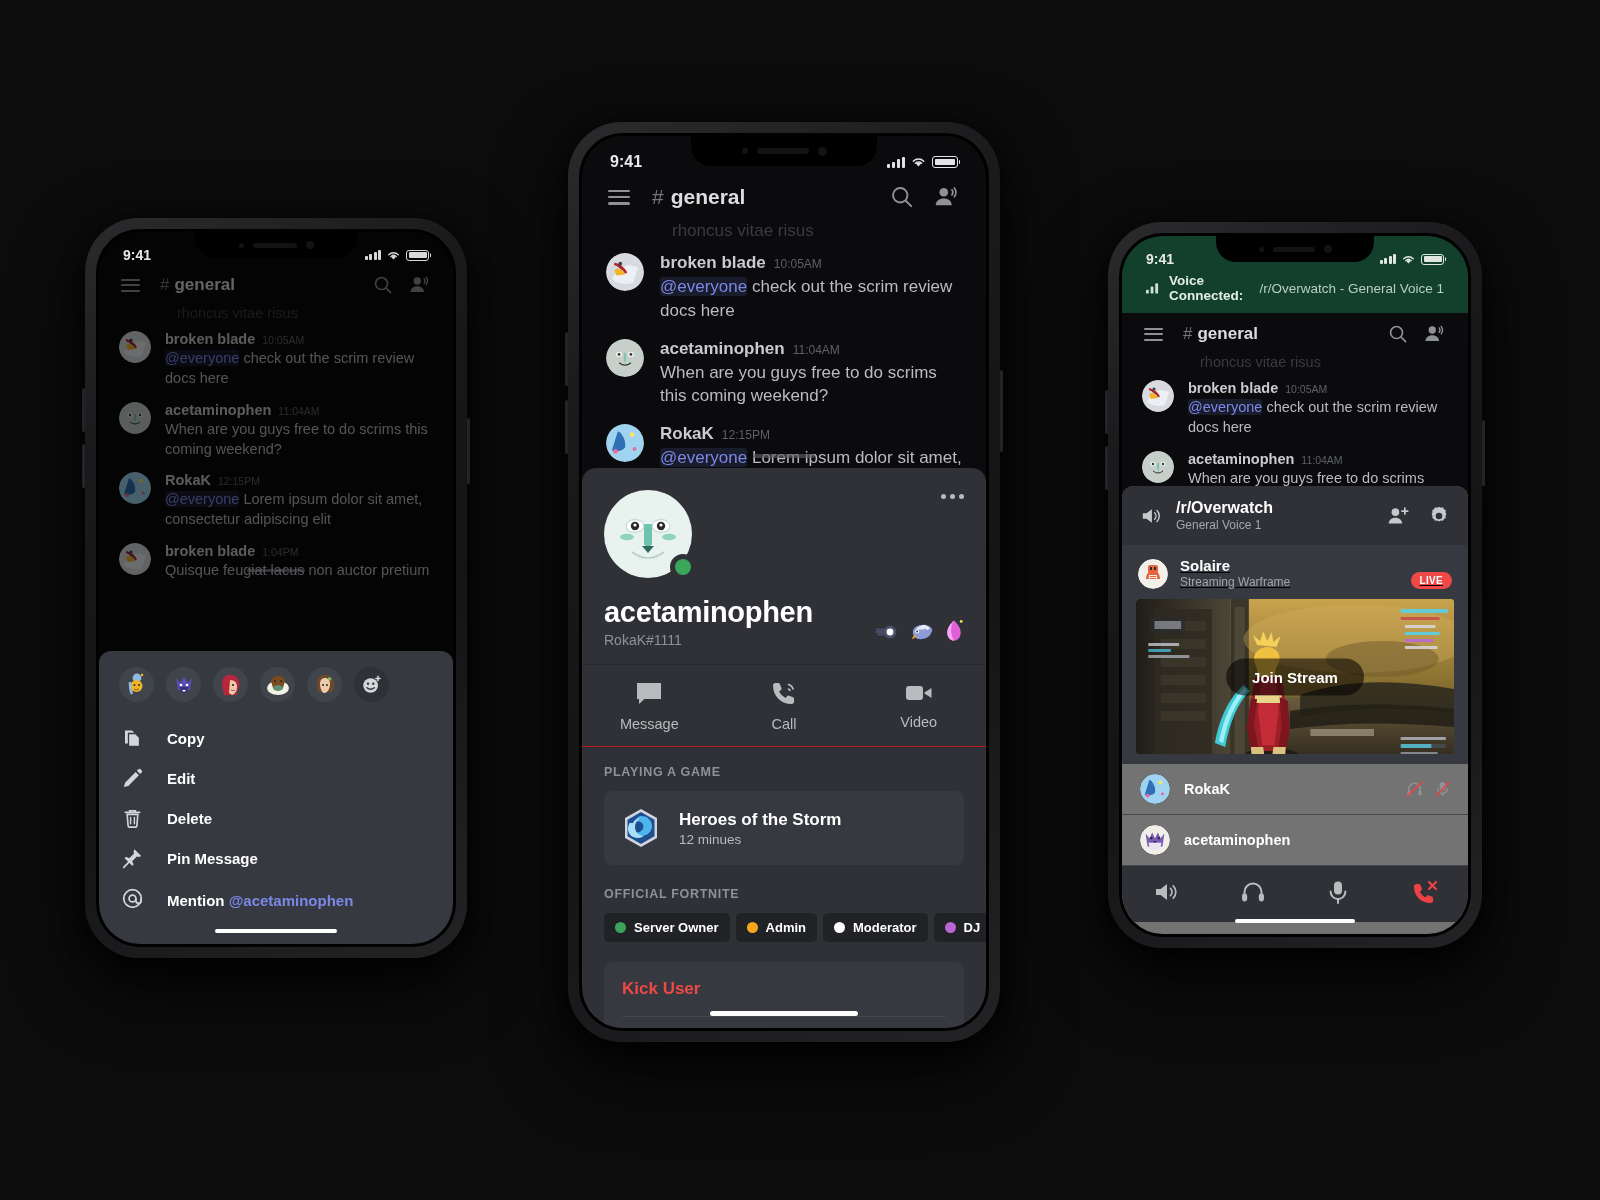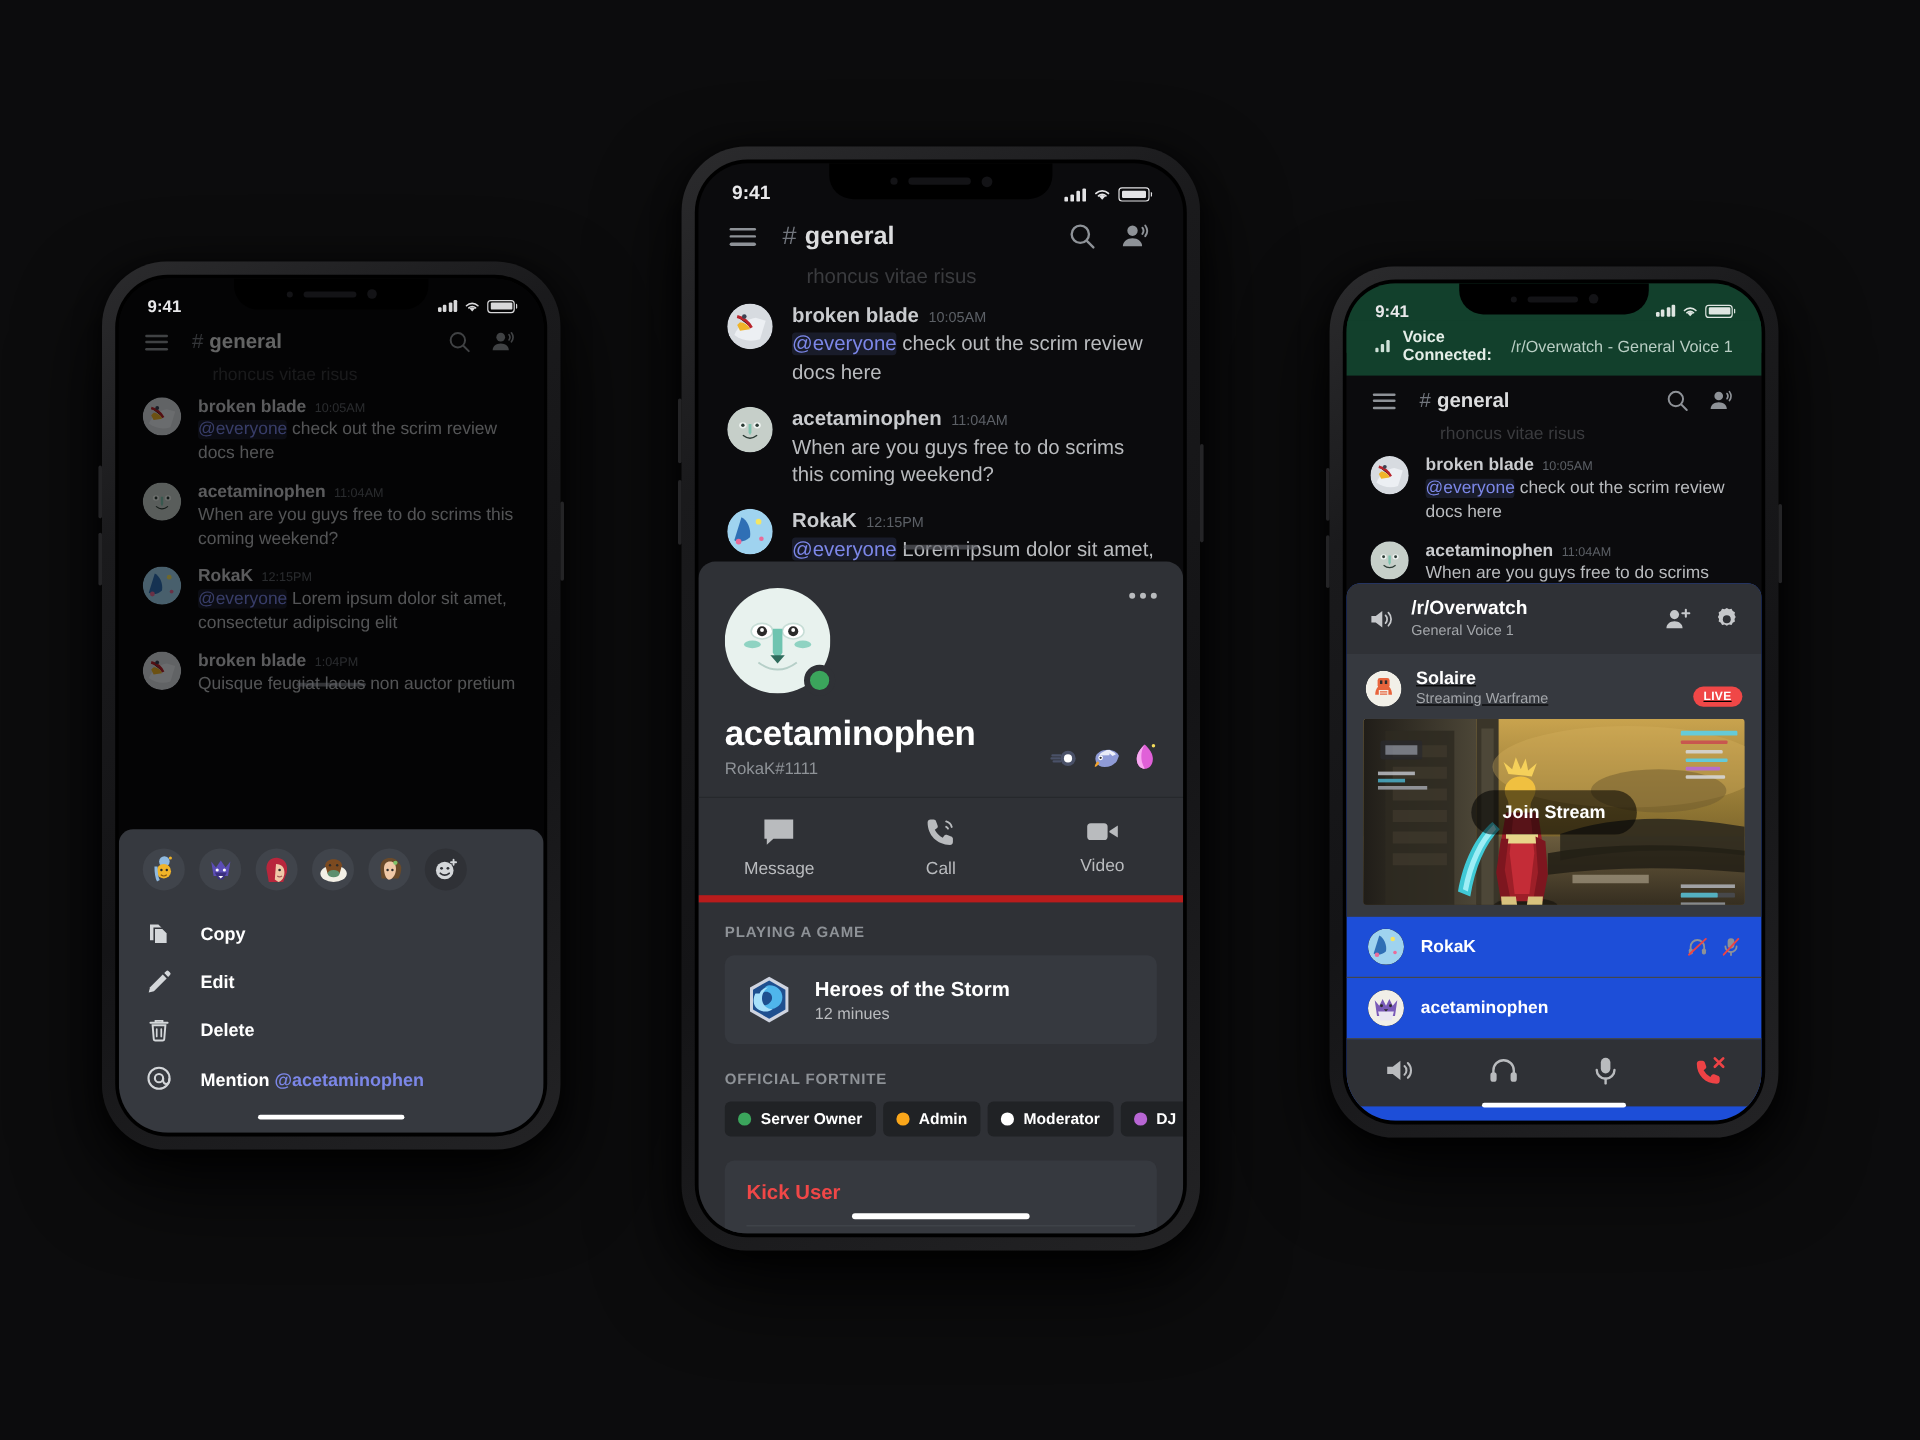--- a/index.html
+++ b/index.html
@@ -119,21 +119,21 @@
   .prof-top{position:relative;}
   .prof-avatar{border-radius:50%;position:relative;overflow:visible;}
   .presence-dot{
     position:absolute;border-radius:50%;background:#3ba55c;border:5px solid #2f3136;
   }
   .kebab{position:absolute;display:flex;gap:4px;}
   .kebab i{display:block;background:#b9bbbe;border-radius:50%;}
   .prof-name{color:#fff;font-weight:700;letter-spacing:-.3px;}
   .prof-tag{color:#8e9297;}
   .prof-badges{position:absolute;display:flex;align-items:center;}
-  .actions-row{display:flex;border-top:1px solid #26282c;border-bottom:6px solid #b91c1c;}
+  .actions-row{display:flex;border-top:1px solid #26282c;border-bottom:1px solid #b91c1c;}
   .action{flex:1;display:flex;flex-direction:column;align-items:center;}
   .action span{color:#b9bbbe;}
   .sec-label{color:#8e9297;font-weight:700;letter-spacing:.7px;}
   .game-card{background:#36393f;border-radius:8px;display:flex;align-items:center;}
   .game-ico{border-radius:7px;flex:0 0 auto;overflow:hidden;}
   .game-name{color:#fff;font-weight:700;}
   .game-time{color:#b9bbbe;}
   .roles{display:flex;}
   .role{background:#202225;border-radius:5px;display:flex;align-items:center;flex:0 0 auto;}
   .role i{border-radius:50%;display:block;flex:0 0 auto;}
@@ -142,21 +142,21 @@
   .danger-item{color:#f04747;font-weight:700;display:flex;align-items:center;}
   .danger-sep{height:1px;background:#42464d;}
 
   
   .voice-banner{
     display:flex;align-items:center;background:#12402c;color:#e4eee8;
     position:relative;z-index:55;
   }
   .voice-panel{
     position:absolute;left:0;right:0;bottom:0;z-index:30;
-    background:#1d4ed8;
+    background:#737373;
     border-top-left-radius:12px;border-top-right-radius:12px;
     overflow:hidden;
   }
   .vp-head{display:flex;align-items:center;background:#2f3136;}
   .vp-title{color:#fff;font-weight:700;}
   .vp-sub{color:#a3a6aa;}
   .vp-head-icons{margin-left:auto;display:flex;align-items:center;}
   .stream-block{background:#36393f;}
   .stream-head{display:flex;align-items:flex-end;text-decoration:underline;}
   .st-name{color:#fff;font-weight:700;}
@@ -412,20 +412,29 @@
             <svg width="19" height="21" viewBox="0 0 20 22" fill="none">
                 <path d="M2.5 4.5h15" stroke="#d4d7da" stroke-width="1.8" stroke-linecap="round"></path>
                 <path d="M7 4.5V2.8h6v1.7" stroke="#d4d7da" stroke-width="1.7"></path>
                 <path d="M4.4 6.6h11.2l-1 12.2a1.4 1.4 0 0 1-1.4 1.3H6.8a1.4 1.4 0 0 1-1.4-1.3L4.4 6.6Z" stroke="#d4d7da" stroke-width="1.7" fill="none"></path>
                 <path d="M8 10v6.5M12 10v6.5" stroke="#d4d7da" stroke-width="1.5" stroke-linecap="round"></path>
               </svg>
           </span>
           <span>Delete</span>
         </div>
 
+        <div class="menu-item" style="gap:24px;padding:9px 0 9px 2px;font-size:15px;">
+          <span class="menu-ic" style="width:22px;height:22px;">
+            <svg width="21" height="21" viewBox="0 0 22 22" fill="none">
+                <path d="M13.6 1.8l6.6 6.6-2.4 1-2.2-.6-5 5 1.6 3.4-1.5 1.5-8-8 1.5-1.5 3.4 1.6 5-5-.6-2.2 1.6-2.8Z" fill="#d4d7da"></path>
+                <path d="M7.2 14.8 1.8 20.2" stroke="#d4d7da" stroke-width="1.8" stroke-linecap="round"></path>
+              </svg>
+          </span>
+          <span>Pin Message</span>
+        </div>
 
         <div class="menu-item" style="gap:24px;padding:9px 0 9px 2px;font-size:15px;align-items:flex-end;">
           <span class="menu-ic" style="width:22px;height:22px;">
             <svg width="21" height="21" viewBox="0 0 22 22" fill="none">
                 <circle cx="11" cy="11" r="9.2" stroke="#d4d7da" stroke-width="1.8"></circle>
                 <circle cx="11" cy="11" r="3.6" stroke="#d4d7da" stroke-width="1.8"></circle>
                 <path d="M14.6 11v2.3a2.7 2.7 0 0 0 5.4 0V11" stroke="#d4d7da" stroke-width="1.8" fill="none"></path>
               </svg>
           </span>
           <span><span>Mention </span><span style="color:#7c87e8;">@acetaminophen</span></span>

